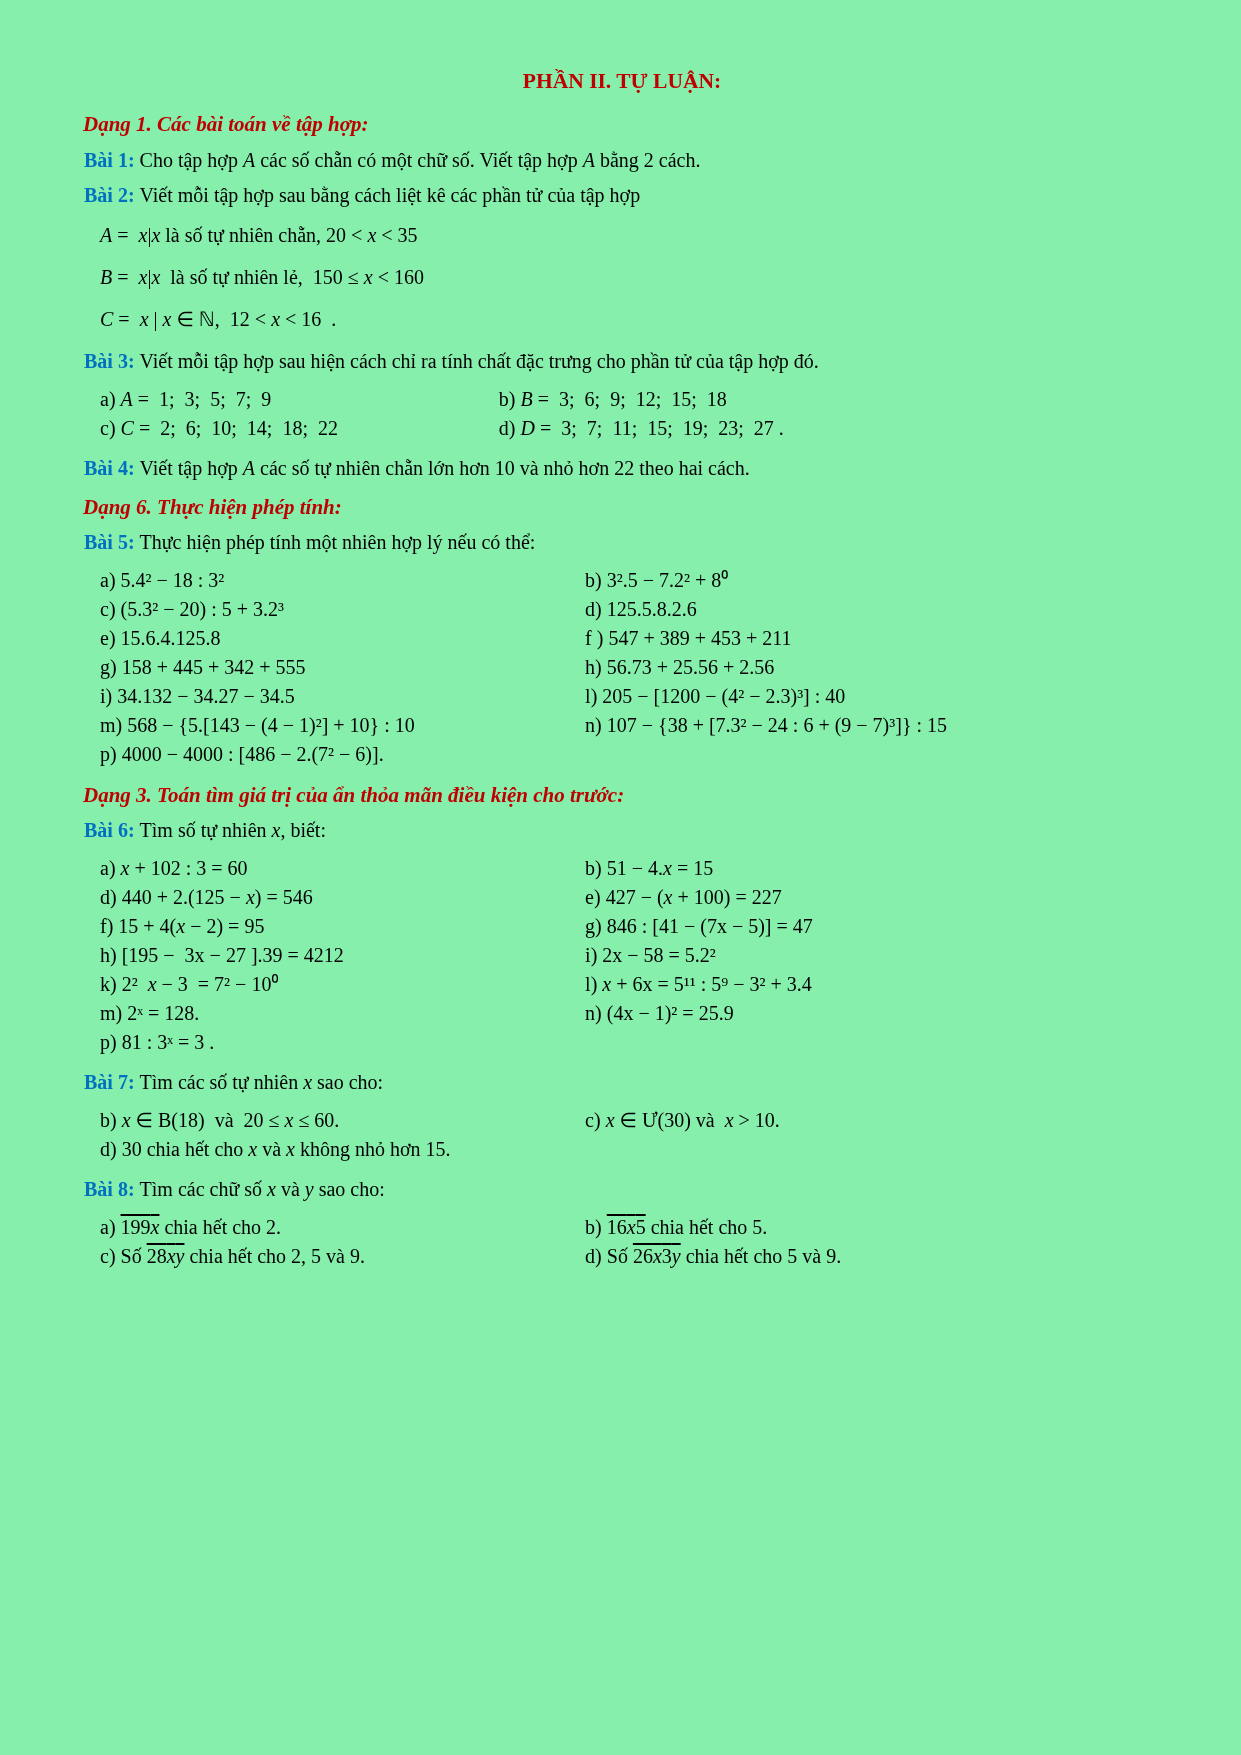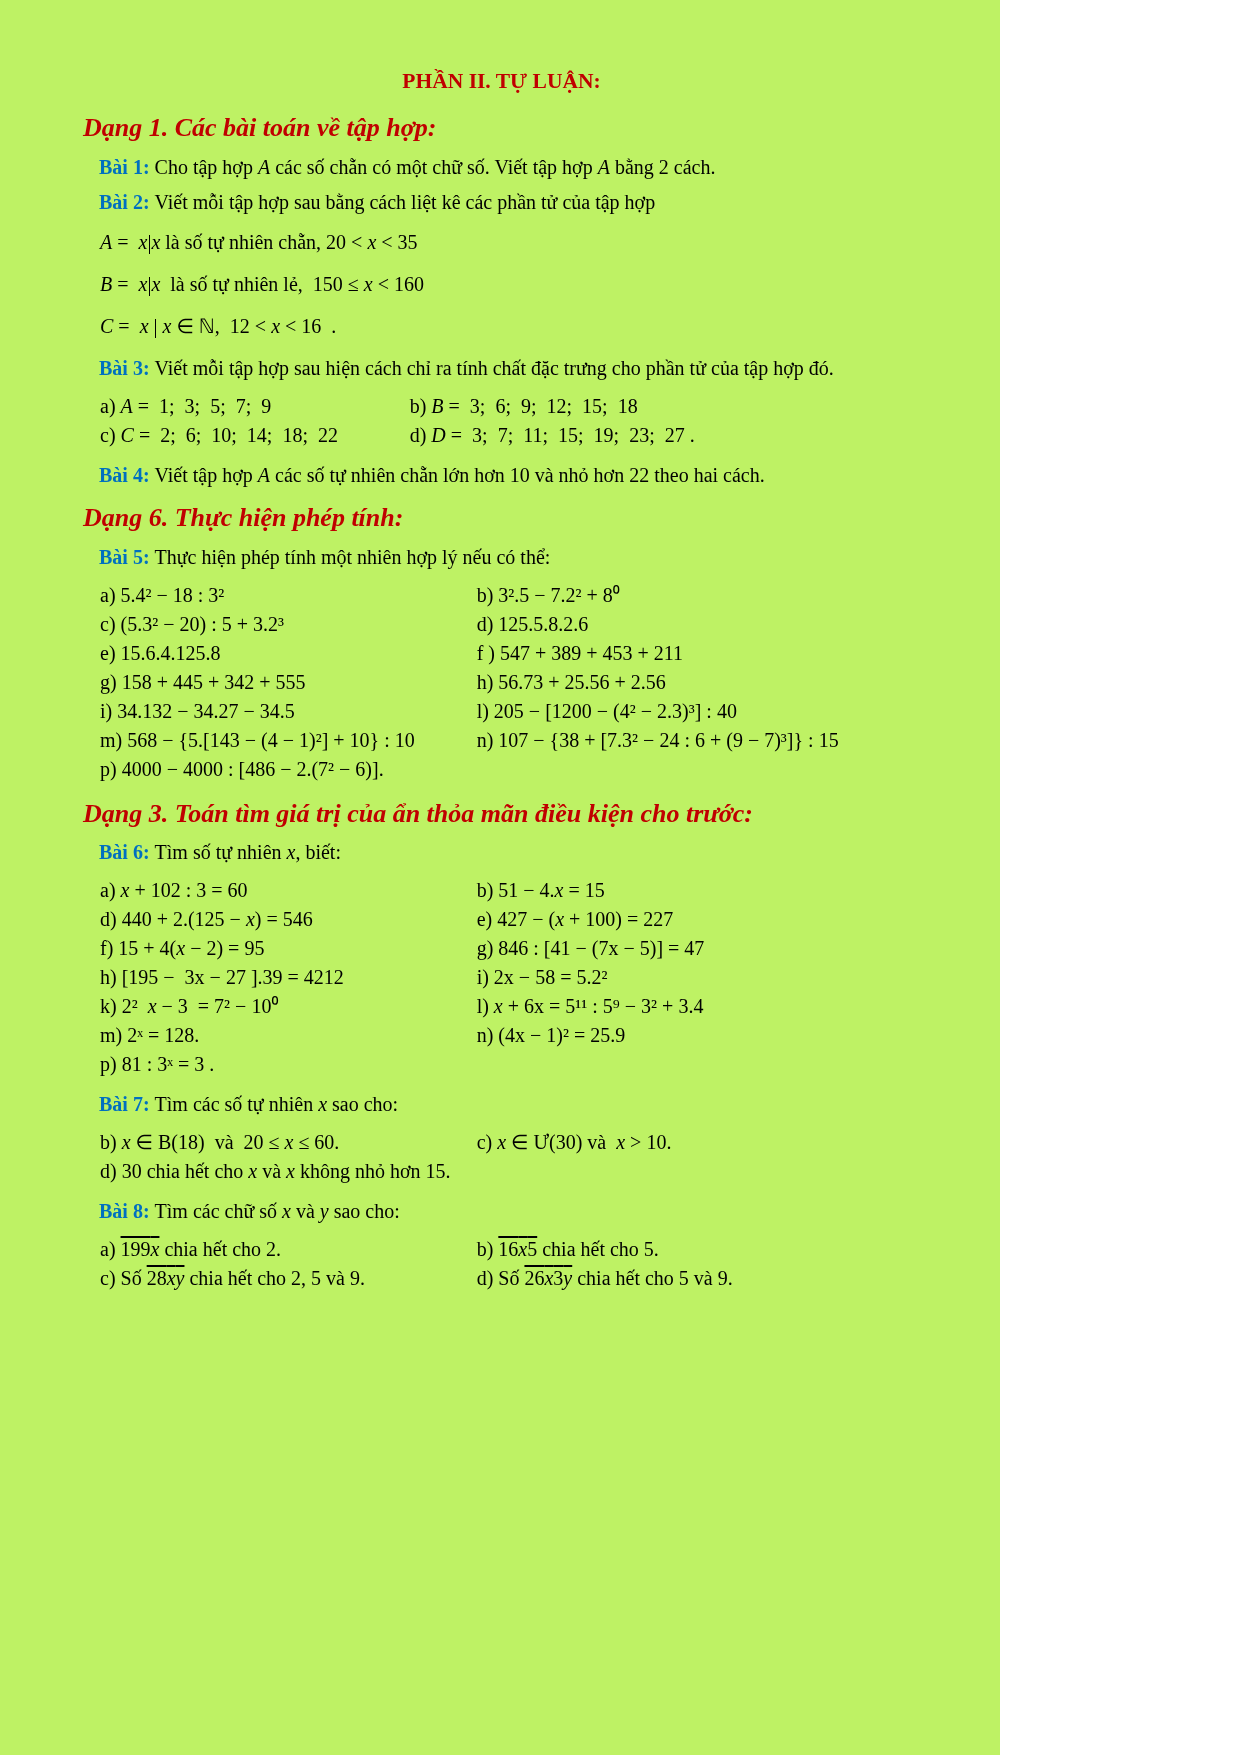--- a/index.html
+++ b/index.html
@@ -1,42 +1,42 @@
 <!DOCTYPE html>
 <html><head>
 <meta charset="utf-8">
 <style>
   * { box-sizing: border-box; }
   html, body { margin: 0; padding: 0; background: #ffffff; }
   .page {
-    width: 1000px;
+    width: 1241px;
     height: 1755px;
-    background: #bef264;
+    background: #86efac;
     padding: 66px 80px 0 83px;
     font-family: "Liberation Serif", serif;
     font-size: 20px;
     line-height: 1.45;
     color: #000000;
     overflow: hidden;
   }
   .doc-title {
     text-align: center;
     color: #C00000;
     font-weight: 700;
     font-size: 21.5px;
     margin: 0 0 12px 0;
   }
   .dang-heading {
     color: #C00000;
     font-weight: 700;
     font-style: italic;
-    font-size: 26px;
+    font-size: 21px;
     margin: 9px 0 6px 0;
   }
-  .para { margin: 6px 16px; }
+  .para { margin: 6px 1px; }
   .bai-label { color: #0070C0; font-weight: 700; margin-right: 5px; }
   .math-line { margin: 11px 0 13px 17px; white-space: pre-wrap; }
   .grid { display: grid; row-gap: 0; margin: 9px 0 11px 0; }
   .split-37 { grid-template-columns: 37% 1fr; }
   .split-45 { grid-template-columns: 45% 1fr; }
   .cell { padding-left: 17px; white-space: pre-wrap; }
   .ov { text-decoration: overline; }
   i { font-style: italic; }
 </style>
 </head>

